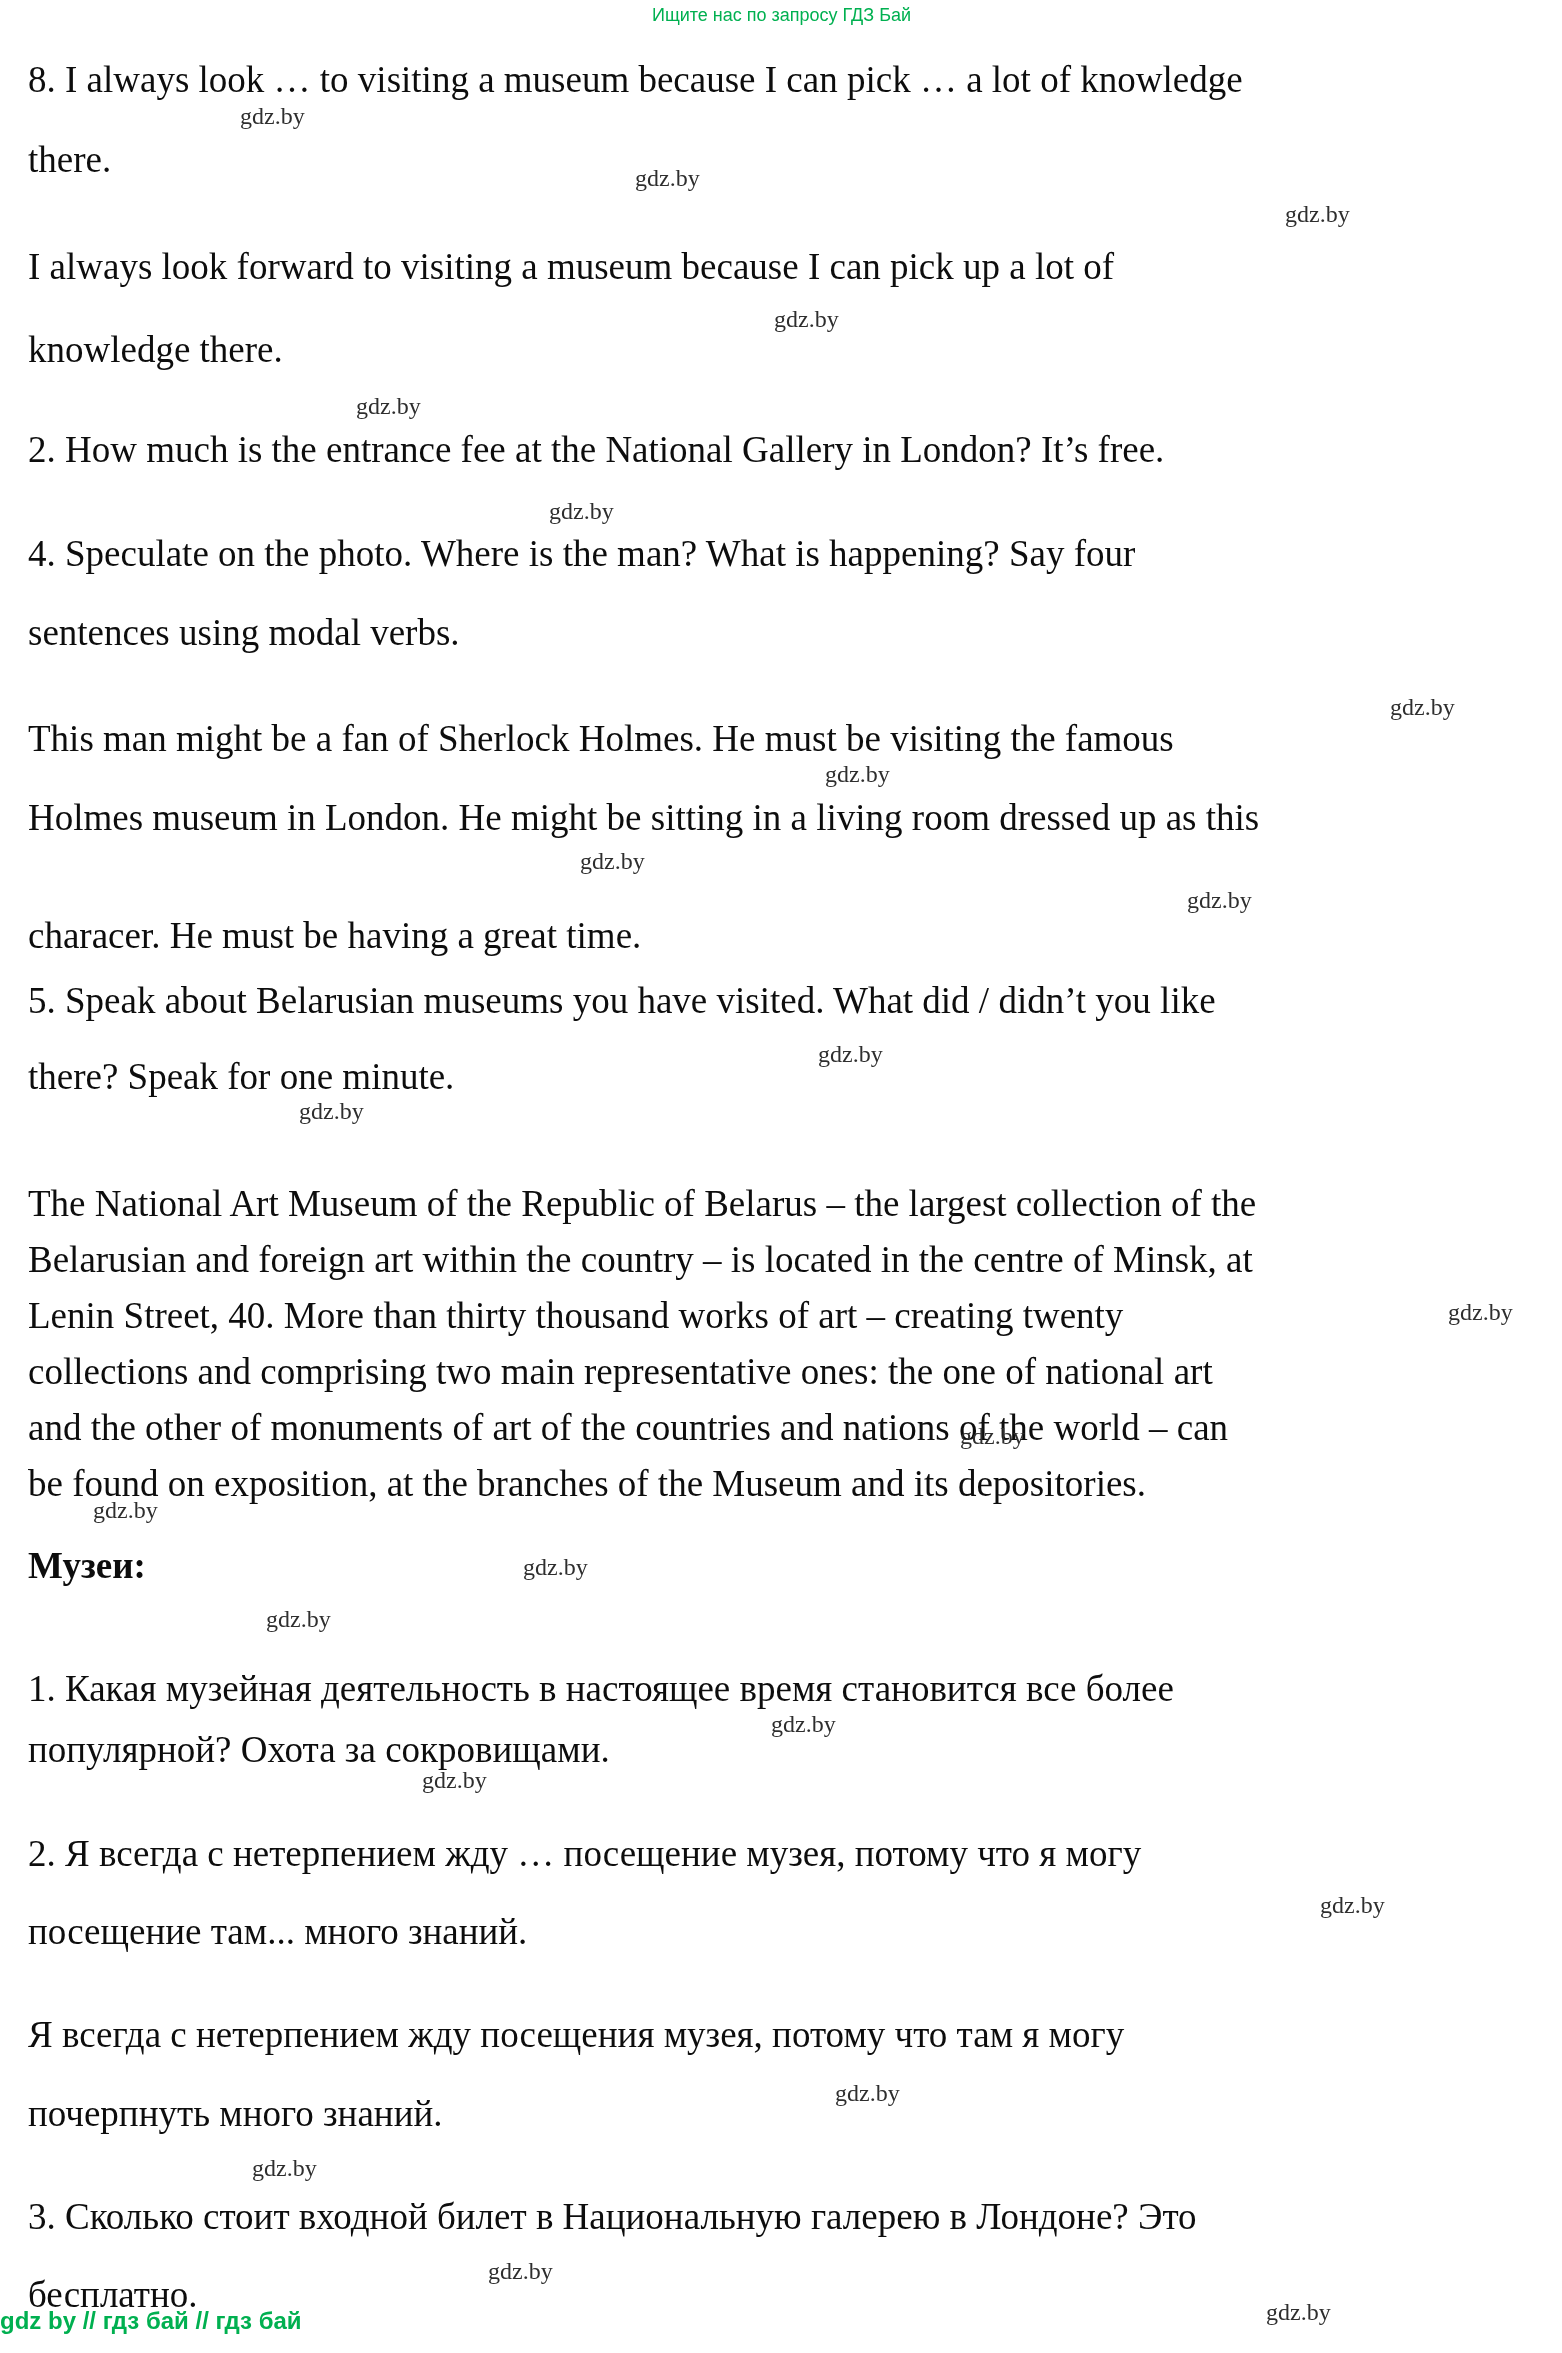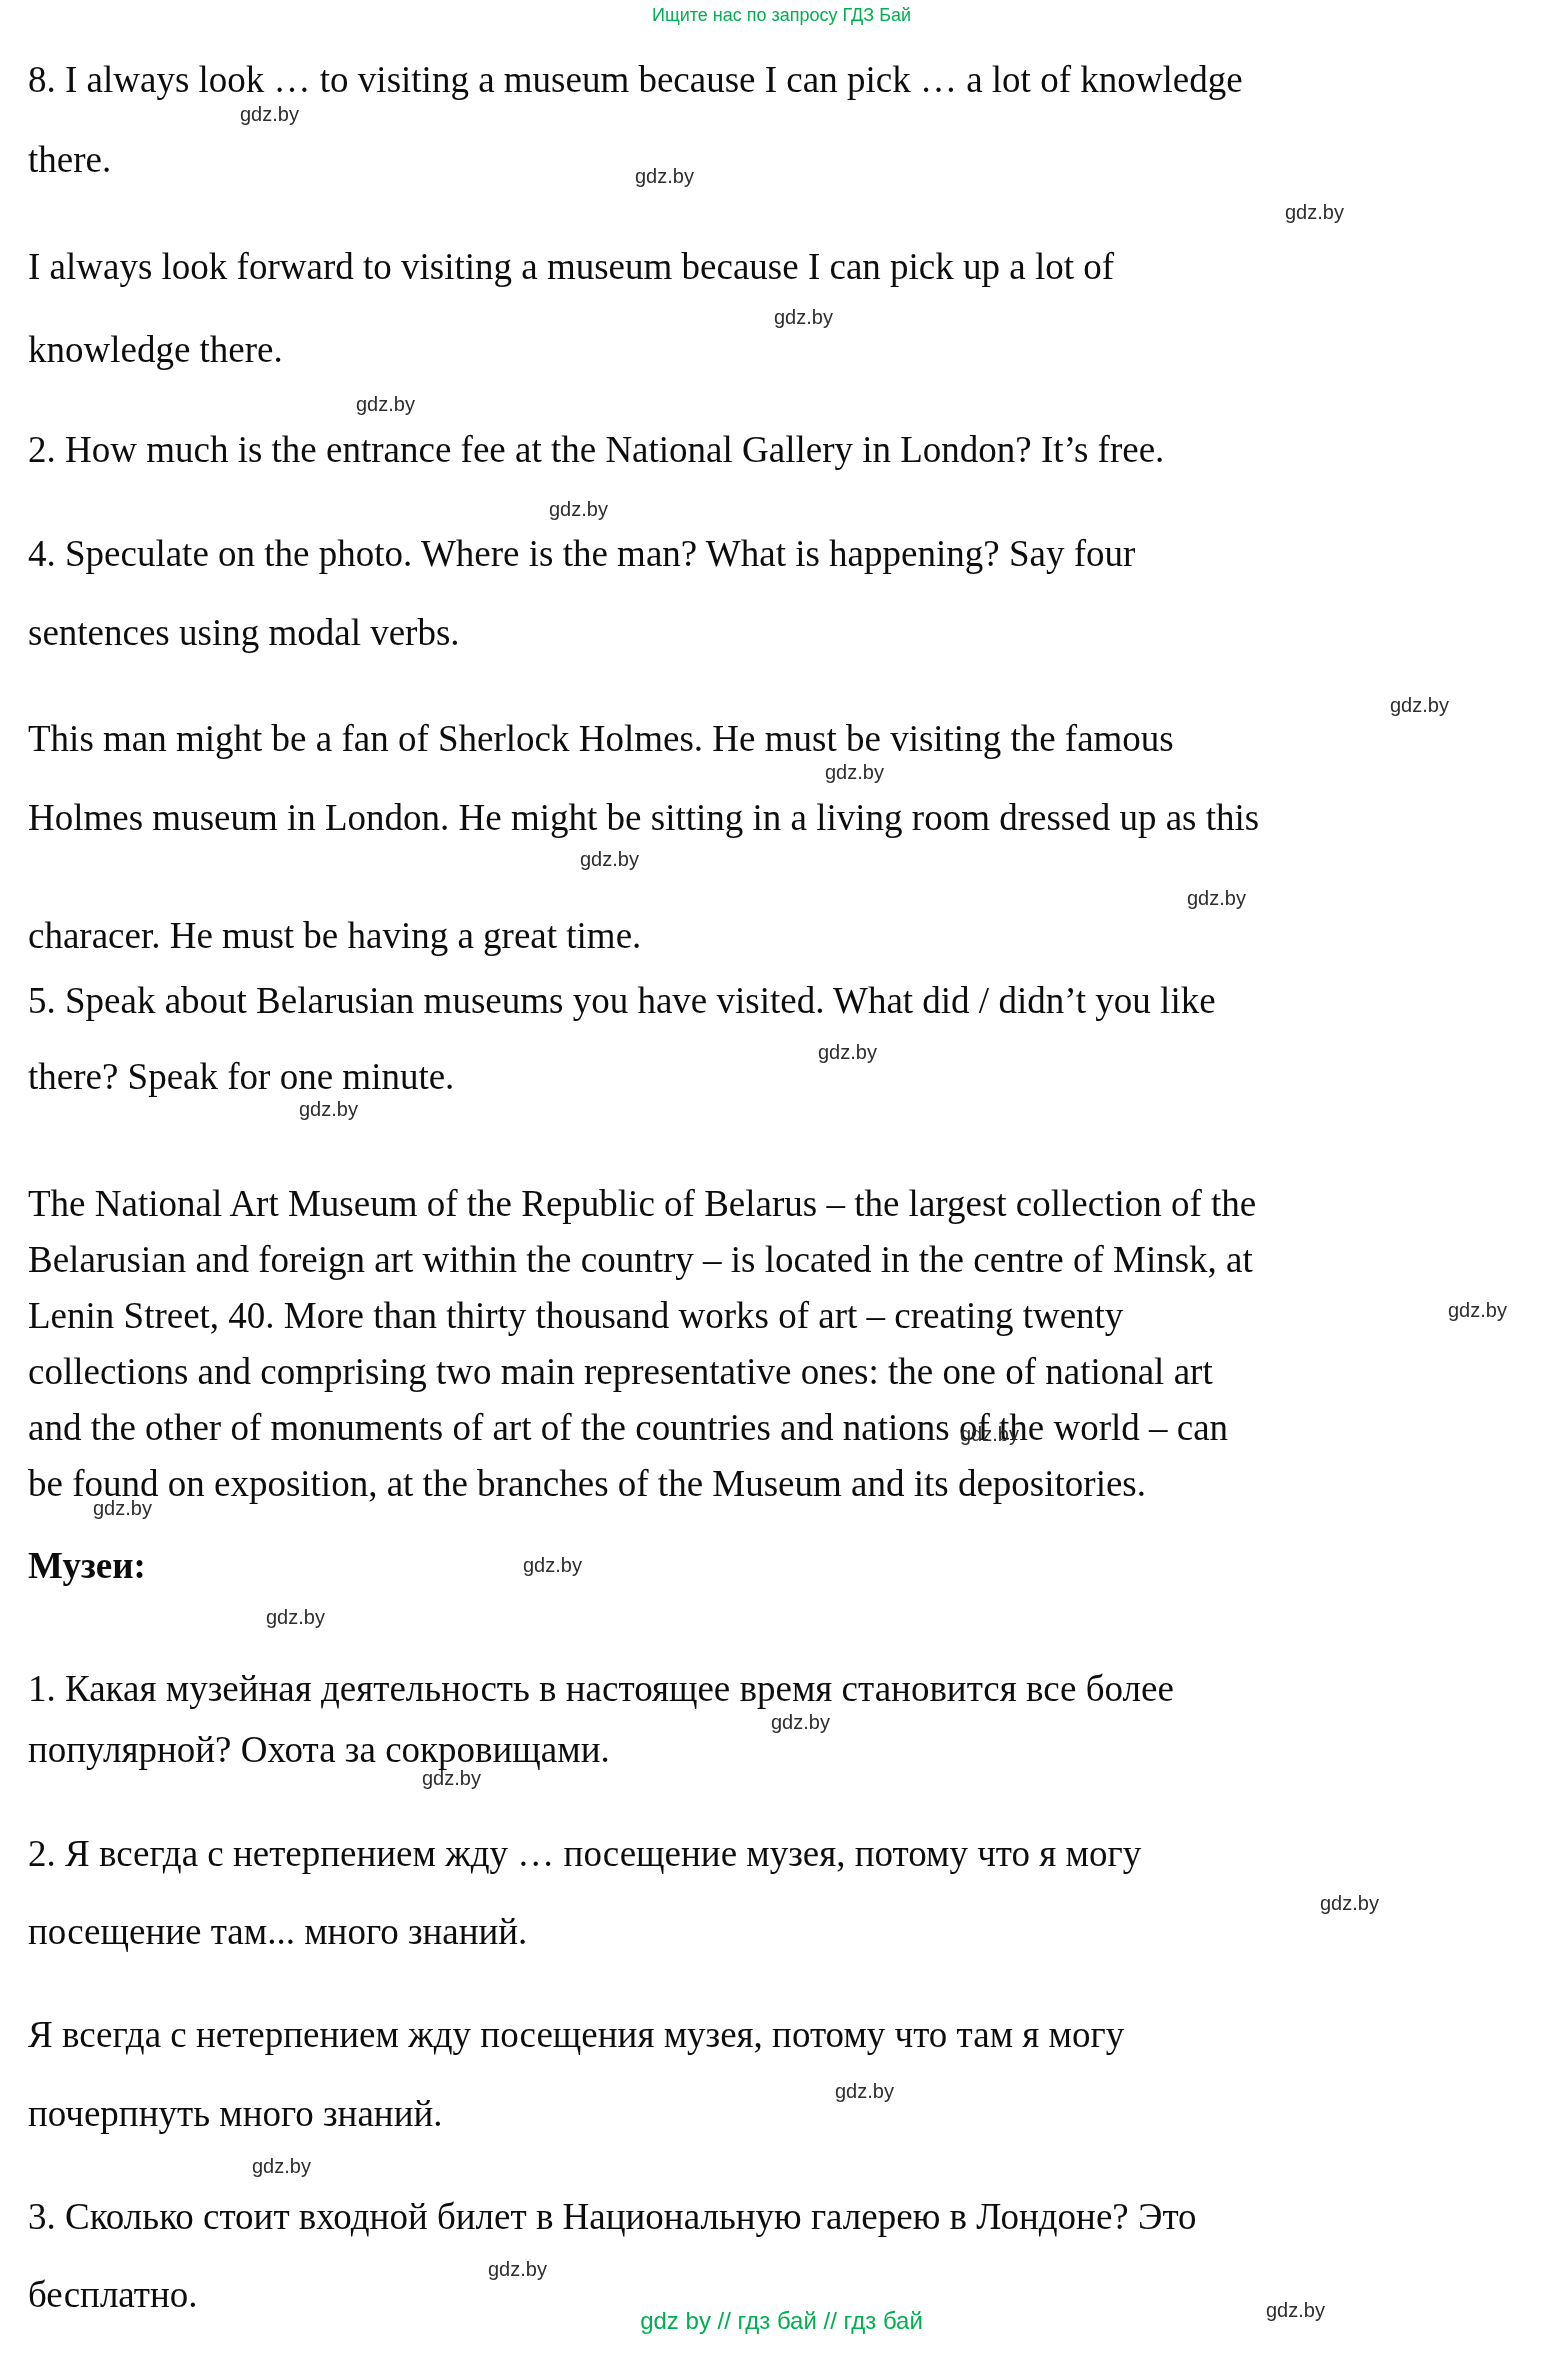--- a/index.html
+++ b/index.html
@@ -20,37 +20,38 @@
     position:absolute;
     top:4.7px;left:0;width:100%;
     text-align:center;
     font-family:"Liberation Sans", sans-serif;
     font-size:18px;
     color:var(--green);
   }
   .site-footer{
     position:absolute;
     top:2307px;left:0;width:100%;
-    text-align:center;
+    text-align:left;
     font-family:"Liberation Sans", sans-serif;
     font-size:24px;
     color:var(--green);
+    font-weight:bold;
   }
   .line{
     position:absolute;
     left:28px;
     font-size:37px;
     color:var(--ink);
     white-space:nowrap;
   }
   .line.bold{font-weight:bold;}
   .wm{
     position:absolute;
-    font-family:Liberation Sans, sans-serif;
-    font-size:20px;
+    font-family:Liberation Serif, serif;
+    font-size:24px;
     color:var(--wm);
     white-space:nowrap;
   }
 </style>
 </head>
 <body>
 
 <div class="page">
   <div class="site-header">Ищите нас по запросу ГДЗ Бай</div>
 

